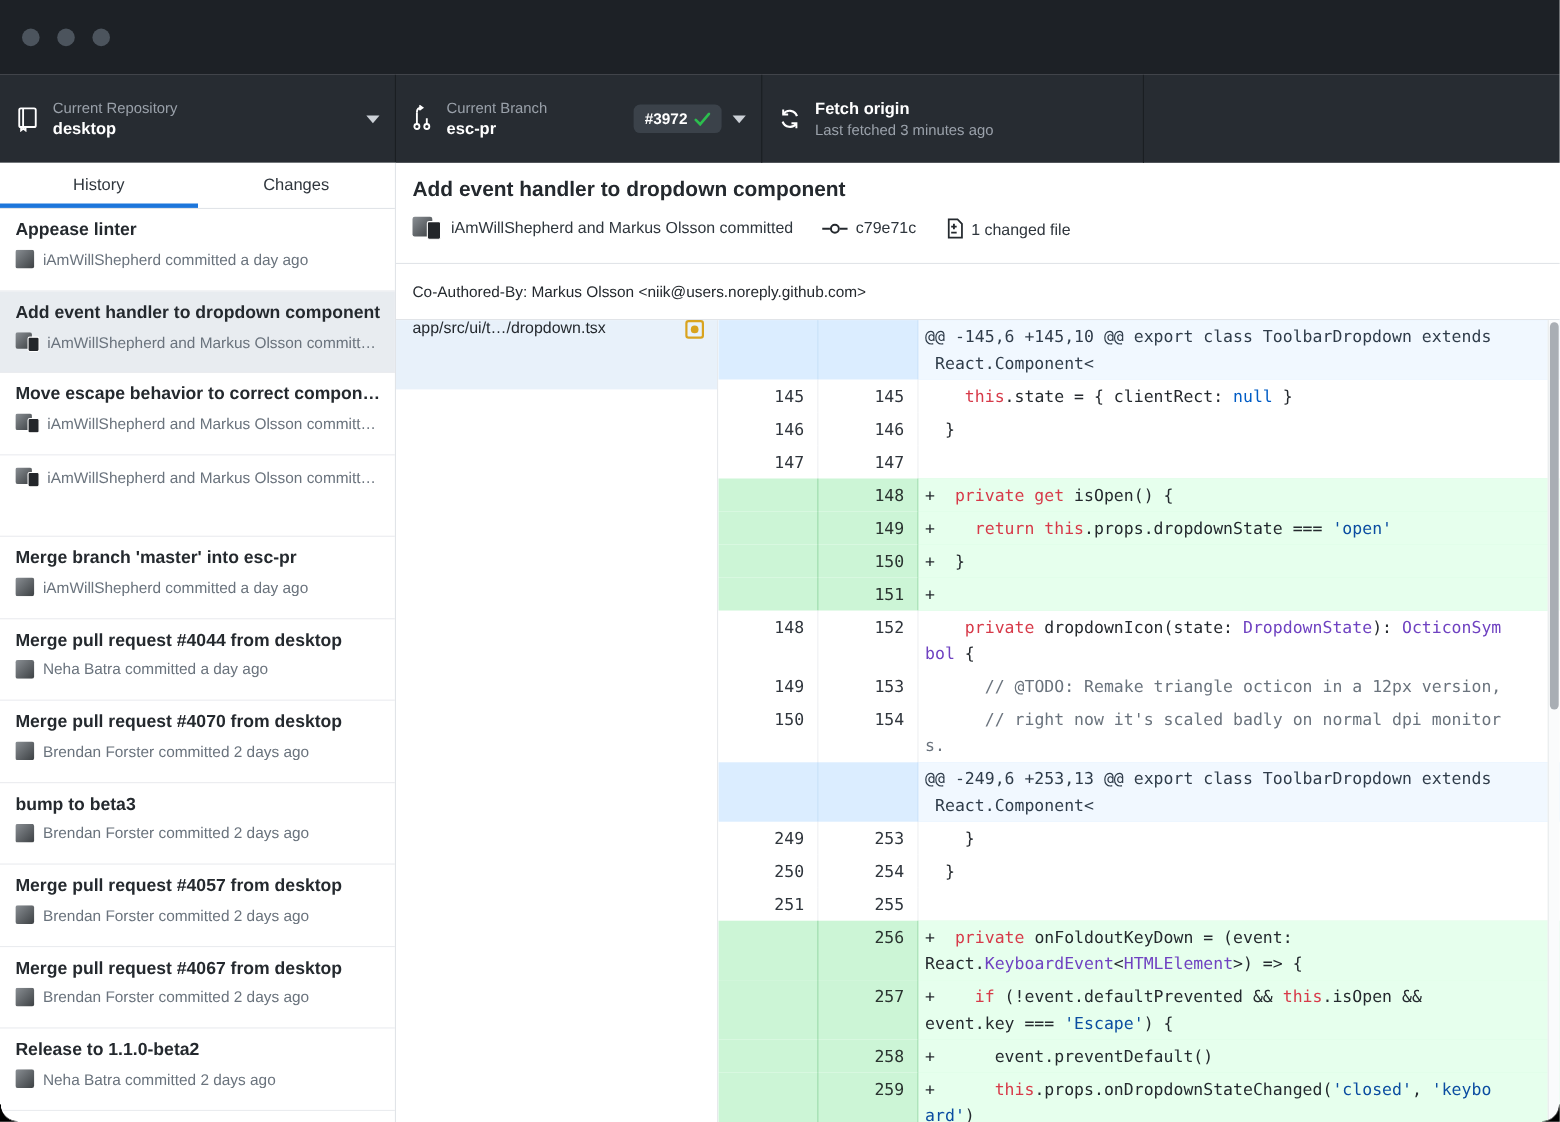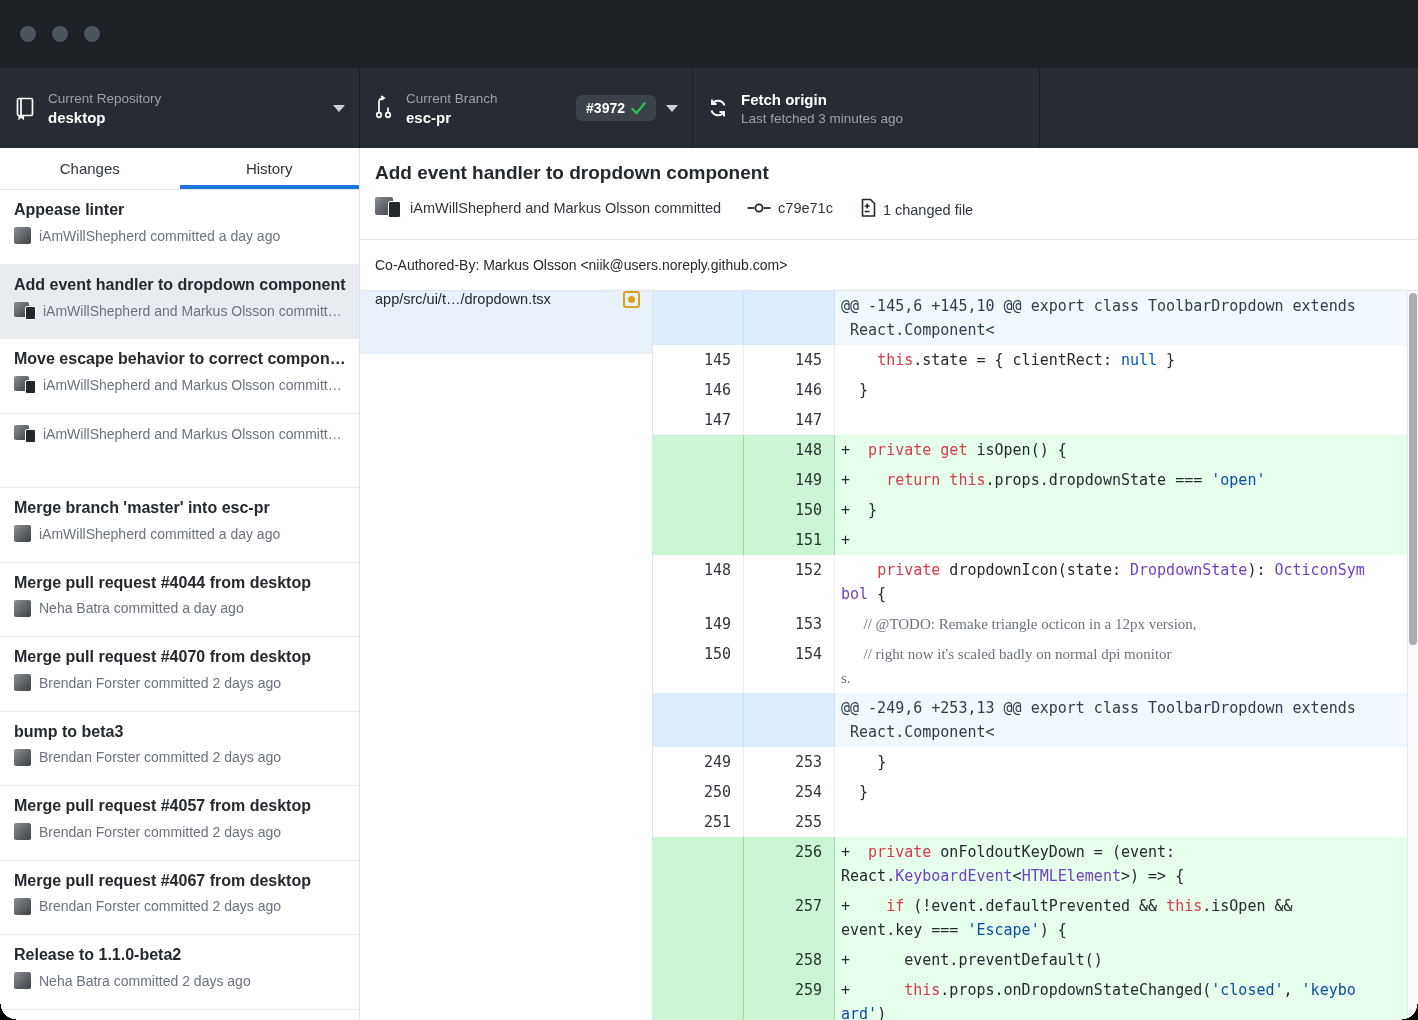--- a/index.html
+++ b/index.html
@@ -76,21 +76,21 @@
   .gut { width:91px; flex:none; text-align:right; padding:3px 12px 3px 0; color:#30363d;
     border-right:1px solid #eef0f2; }
   .code { flex:1; min-width:0; padding:3px 4px 3px 6px; white-space:pre-wrap; word-break:break-word; color:#24292e; }
   .drow.hunk { background:var(--hunk_gutter); }
   .drow.hunk .gut { border-right-color:#c9e1f8; }
   .drow.hunk .code { background:var(--hunk_bg); color:#2f3c4a; }
   .drow.add { background:var(--added_gutter); }
   .drow.add .gut { border-right-color:#9cdaab; color:#2a3430; }
   .drow.add .code { background:var(--added_bg); }
   .sg-k { color:var(--keyword); } .sg-s { color:var(--string); } .sg-c { color:var(--constant); }
-  .sg-t { color:var(--type); } .sg-m { color:var(--comment);font-family:Liberation Serif, serif; }
+  .sg-t { color:var(--type); } .sg-m { color:var(--comment); }
 
   .vscroll { position:absolute; top:0; right:0; width:11px; bottom:0; background:#fafbfc; border-left:1px solid #e8eaec; }
   .vthumb { position:absolute; top:2px; right:1px; width:8px; height:352px; border-radius:4px; background:#a9aeb4; }
 
   .corner { position:fixed; bottom:0; width:16px; height:16px; z-index:99; }
   .corner.l { left:0; background:radial-gradient(circle at 100% 0, transparent 15px, #000 15.5px); }
   .corner.r { right:0; background:radial-gradient(circle at 0 0, transparent 15px, #000 15.5px); }
 </style>
 </head>
 <body>
@@ -154,22 +154,22 @@
       <div class="tb-value" style="margin-bottom:3px">Fetch origin</div>
       <div class="tb-label" style="margin-bottom:0">Last fetched 3 minutes ago</div>
     </span>
   </div>
   <div style="flex:1"></div>
 </div>
 
 <div class="app-body">
   <div class="sidebar">
     <div class="tabbar">
+      <div class="tab active">History</div>
       <div class="tab">Changes</div>
-      <div class="tab active">History</div>
     </div>
     <div class="commit-list" id="commit-list">
         <div class="c-row">
           <div class="c-title">Appease linter</div>
           <div class="c-by">
             <span class="av"></span>
             <span class="txt">iAmWillShepherd committed a day ago</span>
           </div>
         </div>
         <div class="c-row selected">

